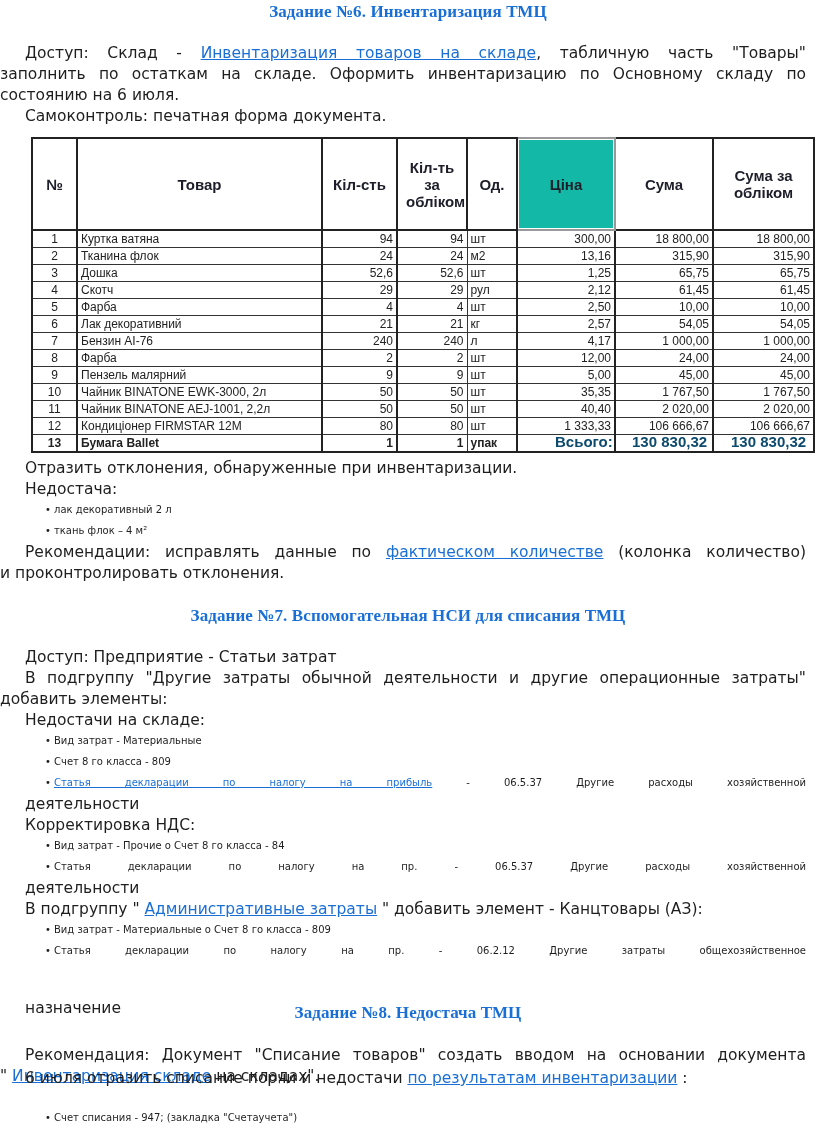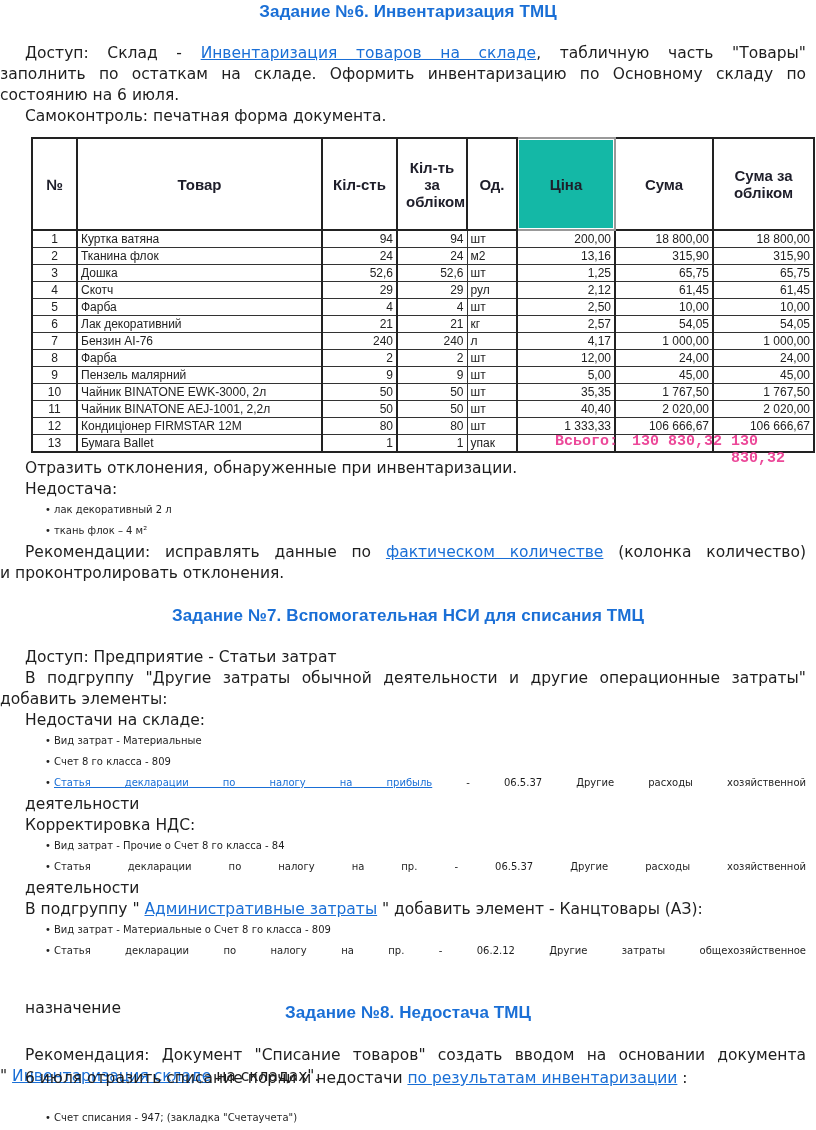--- a/index.html
+++ b/index.html
@@ -2,49 +2,49 @@
 <html><head>
 <meta charset="utf-8">
 <style>
   html, body { margin: 0; padding: 0; background: #ffffff; }
   body {
     width: 816px; height: 1130px; position: relative; overflow: hidden;
     font-family: "DejaVu Sans", sans-serif; color: #1a1a1a;
   }
   .page { position: absolute; left: 0; top: 0; width: 816px; }
   .h { position: absolute; left: 0; width: 816px; text-align: center;
-       font-family: Liberation Sans, sans-serif; font-weight: bold; font-size: 17px;
+       font-family: Liberation Serif, serif; font-weight: bold; font-size: 17px;
        color: #1a6fd6; letter-spacing: 0.1px; }
   .p { position: absolute; left: 0; width: 806px; font-size: 15.5px; line-height: 20.5px;
        text-align: justify; color: #1e1e1e; }
   .ind { text-indent: 25px; }
   .p.ind { }
   .bullet { position: absolute; font-size: 10px; line-height: 20.5px; color: #1e1e1e; }
   .bullet .dot { display: inline-block; width: 9px; }
   a.lnk { color: #1a6fd6; text-decoration: underline; }
   .just-line { text-align: justify; text-align-last: justify; }
 
   
   .tbl-wrap { position: absolute; left: 31px; top: 137px; width: 782px; }
   table.inv { border-collapse: collapse; table-layout: fixed; width: 782px;
               font-family: "Liberation Sans", sans-serif; font-size: 12px; color: #222; }
   table.inv th { font-weight: bold; font-size: 15px; line-height: 17px; height: 56px;
                  border: 2px solid #222; text-align: center; vertical-align: middle; padding: 0 2px; color: #1e1e2a; }
   table.inv th.cena { background: #14b8a6; border: 2px solid #999; box-shadow: inset 0 0 0 1px #fff; }
   table.inv td { height: 16px; line-height: 16px; padding: 0 3px; border: 1px solid #333;
                  border-left: 2px solid #222; border-right: 2px solid #222; white-space: nowrap; overflow: hidden; }
-  table.inv tr:last-child td { border-bottom: 2px solid #222; }
+  table.inv tr:last-child td { border-bottom: 2px solid #222; font-weight: bold; }
   td.num { text-align: center; }
   td.r { text-align: right; }
   td.l { text-align: left; }
   td.unit { border-left: 1px solid #333 !important; }
   td.acc { border-right: 1px solid #333 !important; }
 
-  .totals { position: absolute; top: 433px; font-family: Liberation Mono, monospace;
-            font-weight: bold; font-size: 15px; color: #ec4899; }
+  .totals { position: absolute; top: 433px; font-family: Liberation Sans, sans-serif;
+            font-weight: bold; font-size: 15px; color: #0c4a6e; }
 </style>
 </head>
 <body>
 
 <div class="page">
 
   <div class="h" style="top:2px;">Задание №6. Инвентаризация ТМЦ</div>
 
   <div class="p ind" style="top:43px;">
     <div class="just-line"><span>Доступ: Склад - </span><a class="lnk">Инвентаризация товаров на складе</a><span>, табличную часть "Товары"</span></div>
@@ -77,21 +77,21 @@
           <th style="padding:17px 10px;">Сума за обліком</th>
         </tr>
       </thead>
       <tbody id="inv-body">
           <tr>
             <td class="num">1</td>
             <td class="l">Куртка ватяна</td>
             <td class="r">94</td>
             <td class="r acc">94</td>
             <td class="l unit">шт</td>
-            <td class="r">200,00</td>
+            <td class="r">300,00</td>
             <td class="r">18 800,00</td>
             <td class="r">18 800,00</td>
           </tr>
           <tr>
             <td class="num">2</td>
             <td class="l">Тканина флок</td>
             <td class="r">24</td>
             <td class="r acc">24</td>
             <td class="l unit">м2</td>
             <td class="r">13,16</td>

